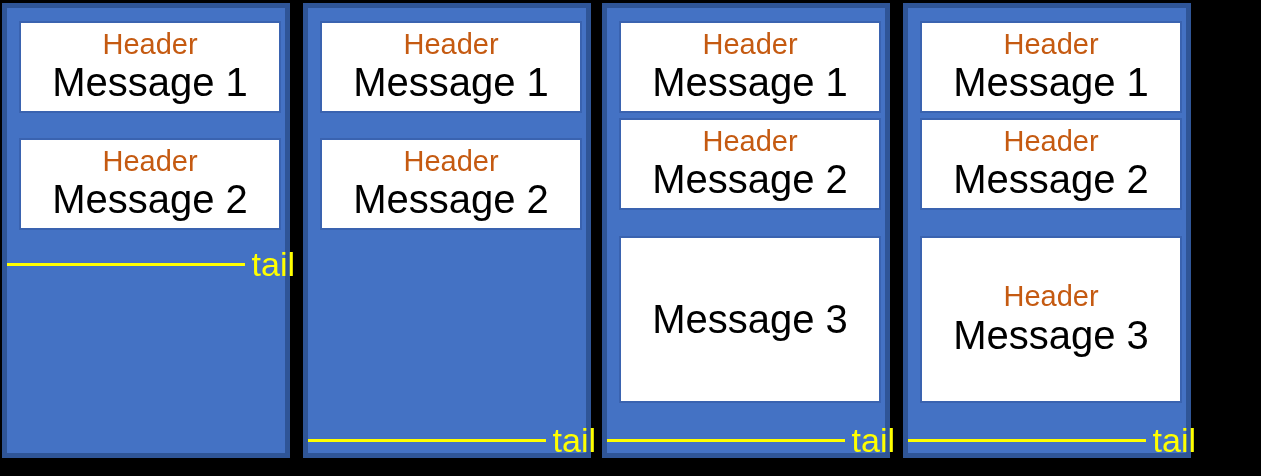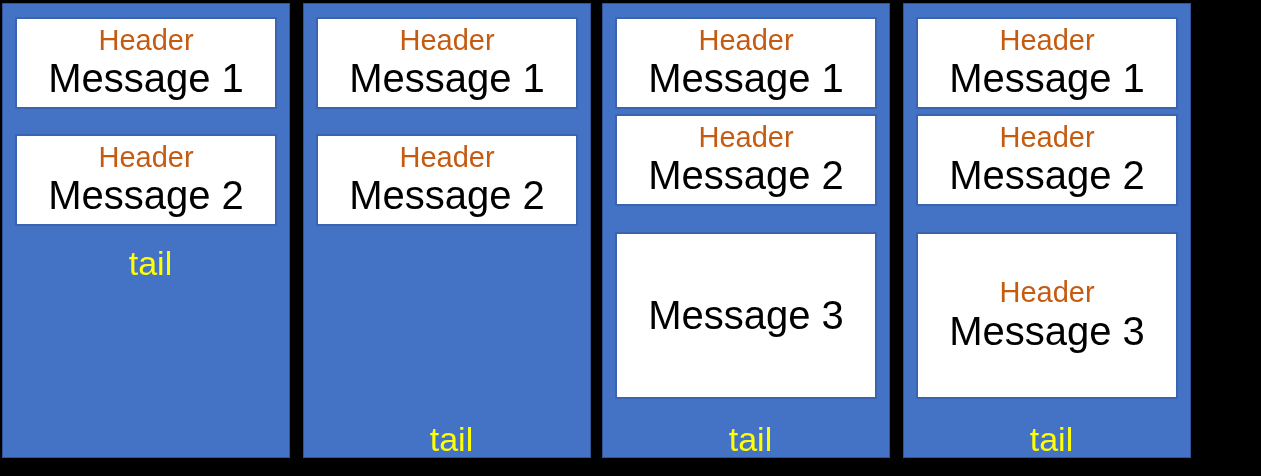--- a/index.html
+++ b/index.html
@@ -18,21 +18,21 @@
     width: 1261px;
     height: 476px;
     background: #000000;
   }
   .panel {
     position: absolute;
     top: 3px;
     width: 288px;
     height: 455px;
     background: #4472C4;
-    border: 1px solid #14b8a6;
+    border: 5px solid #14b8a6;
     box-sizing: border-box;
   }
   .msg-box {
     position: absolute;
     background: #FFFFFF;
     border: 2px solid #3A63B0;
     box-sizing: border-box;
     display: flex;
     flex-direction: column;
     align-items: center;
@@ -48,21 +48,21 @@
   .msg-body {
     color: #000000;
     font-size: 40px;
     line-height: 1.12;
     white-space: nowrap;
   }
   .tail-group {
     position: absolute;
     height: 40px;
     display: flex;
-    flex-direction: column;
+    flex-direction: row;
     align-items: center;
   }
   .tail-line {
     flex: 1 1 auto;
     height: 0;
     border-top: 3px solid #FFFF00;
   }
   .tail-label {
     color: #FFFF00;
     font-size: 34px;

